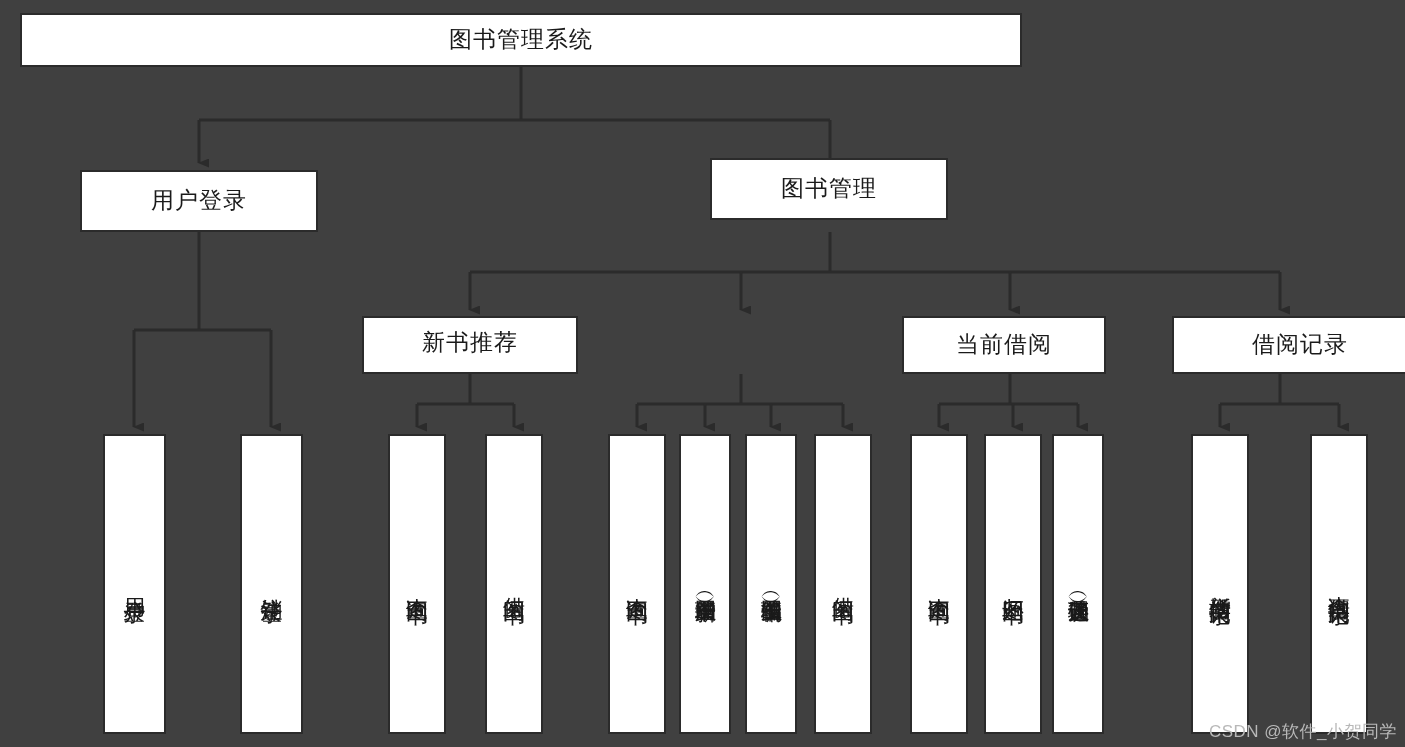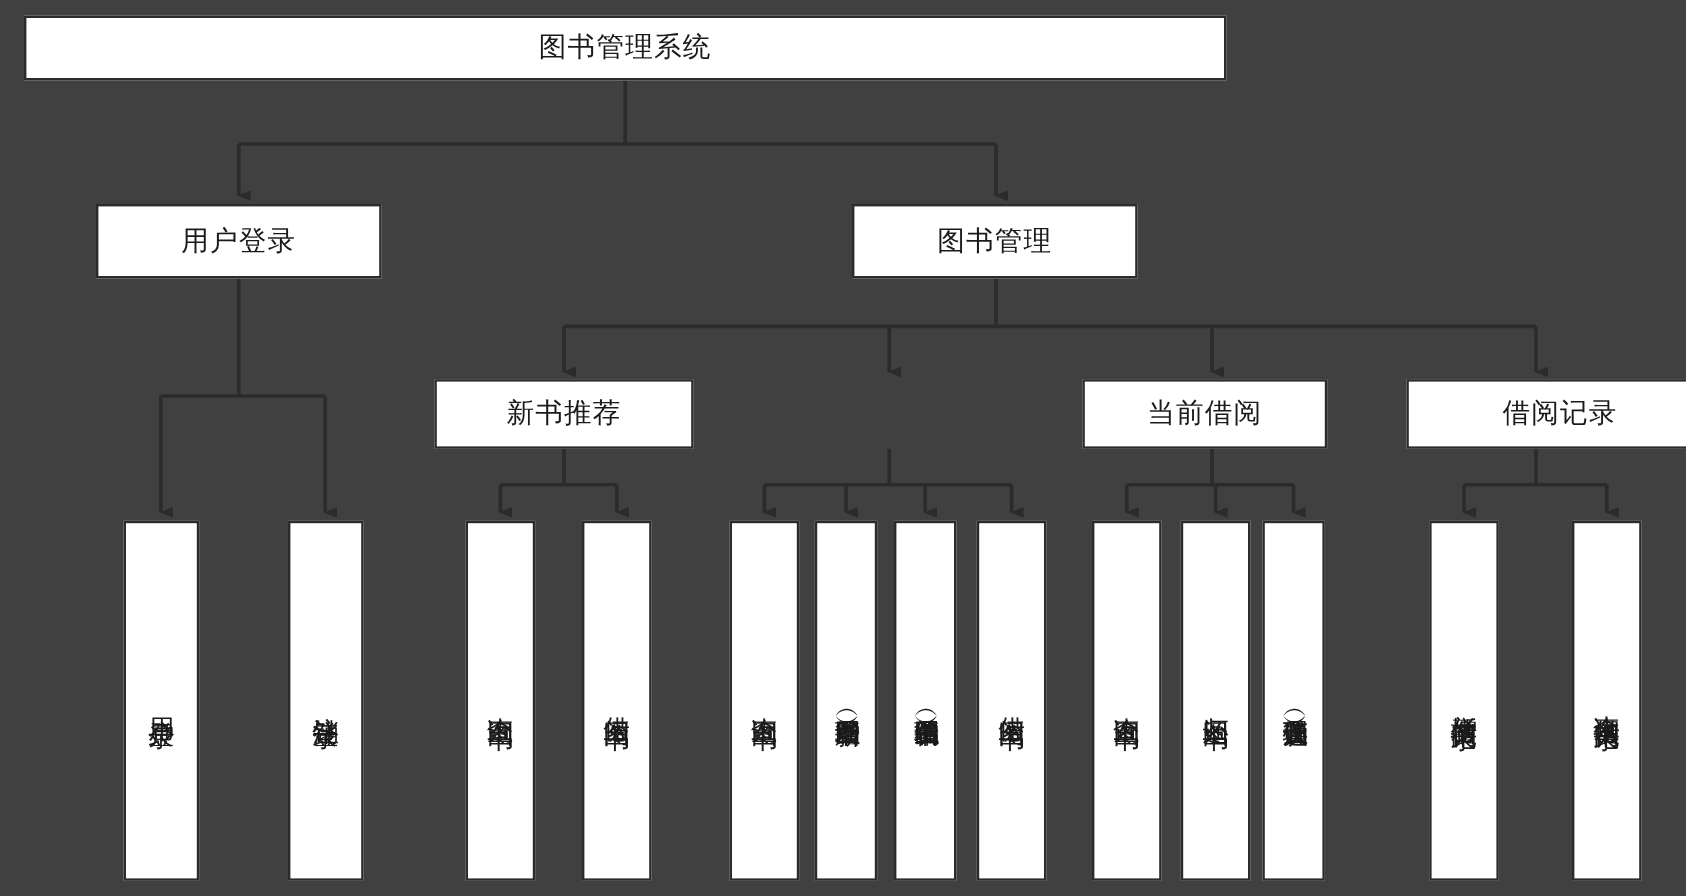--- a/index.html
+++ b/index.html
@@ -118,25 +118,25 @@
     </g>
   </svg>
 
   <div class="node horiz" style="left:20px; top:13px; width:1002px; height:54px;">
     <span>图书管理系统</span>
   </div>
 
   <div class="node horiz" style="left:80px; top:170px; width:238px; height:62px;">
     <span>用户登录</span>
   </div>
-  <div class="node horiz" style="left:710px; top:170px; width:238px; height:62px;">
+  <div class="node horiz" style="left:710px; top:158px; width:238px; height:62px;">
     <span>图书管理</span>
   </div>
 
-  <div class="node horiz" style="left:362px; top:316px; width:216px; height:58px;">
+  <div class="node horiz" style="left:362px; top:316px; width:216px; height:58px;font-family:Liberation Mono, monospace;">
     <span>新书推荐</span>
   </div>
   <div class="node horiz" style="left:902px; top:316px; width:204px; height:58px;">
     <span>当前借阅</span>
   </div>
   <div class="node horiz" style="left:1172px; top:316px; width:256px; height:58px;">
     <span>借阅记录</span>
   </div>
 
   <div class="node vert" style="left:103px; top:434px; width:63px; height:300px;">
@@ -176,14 +176,15 @@
     <span class="vlabel">确认归还（管理员）</span>
   </div>
 
   <div class="node vert" style="left:1191px; top:434px; width:58px; height:300px;">
     <span class="vlabel">新增借阅记录</span>
   </div>
   <div class="node vert" style="left:1310px; top:434px; width:58px; height:300px;">
     <span class="vlabel">查询借阅记录</span>
   </div>
 
+  <div class="watermark">CSDN @软件_小贺同学</div>
 
 </div>
 
 </body></html>

